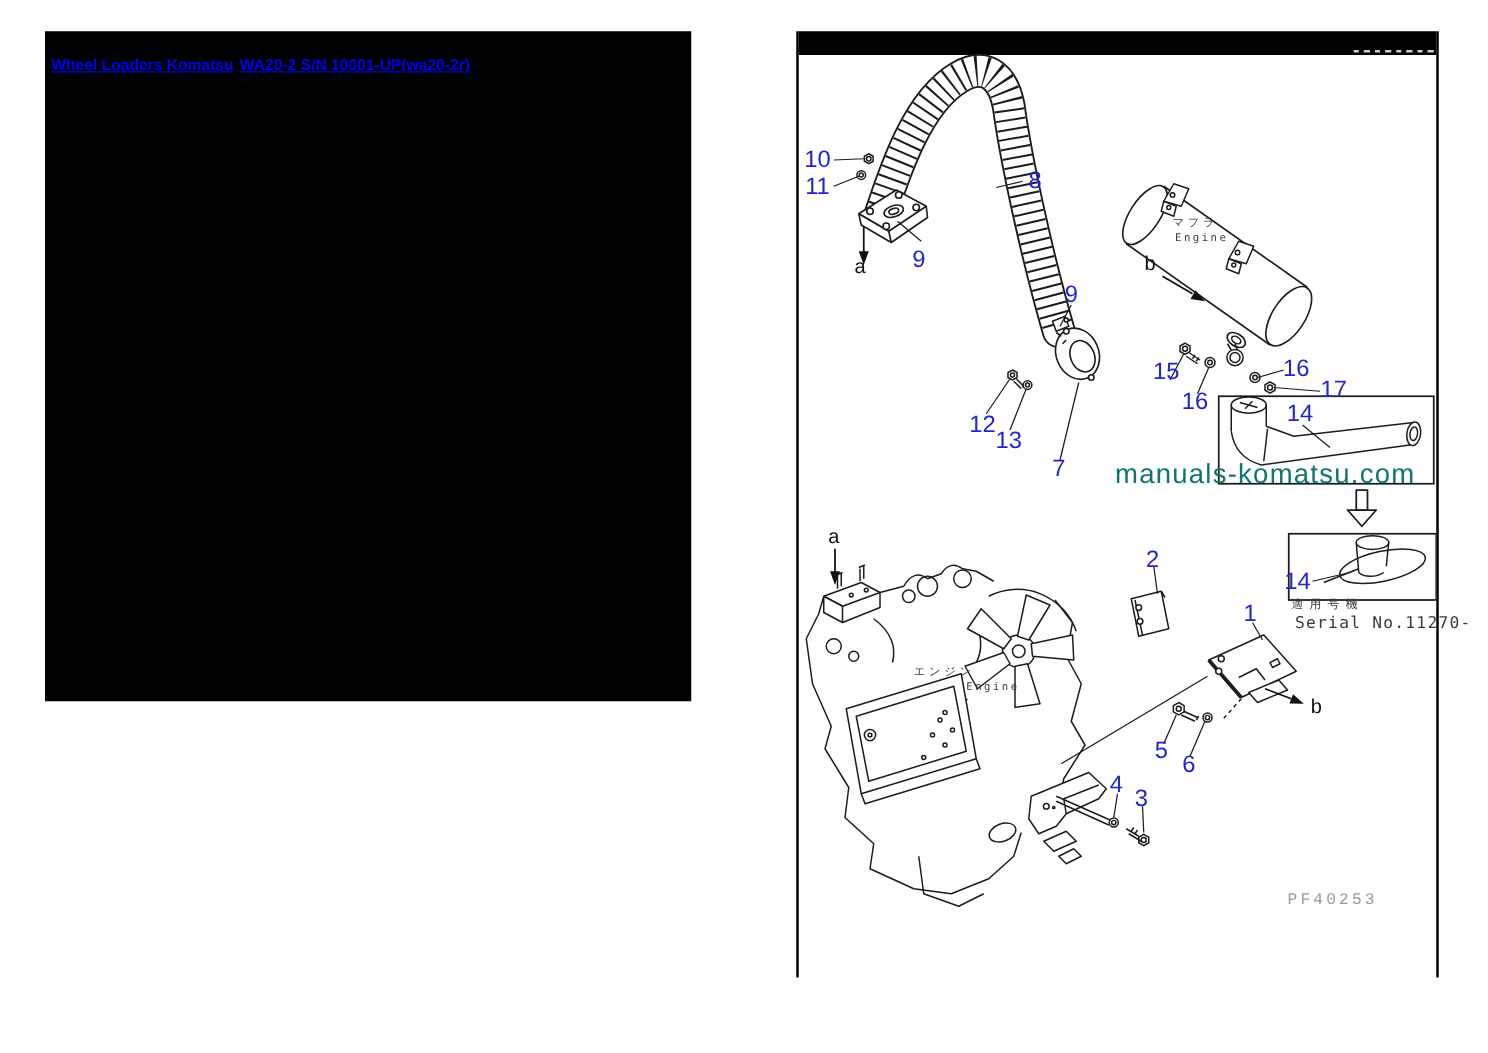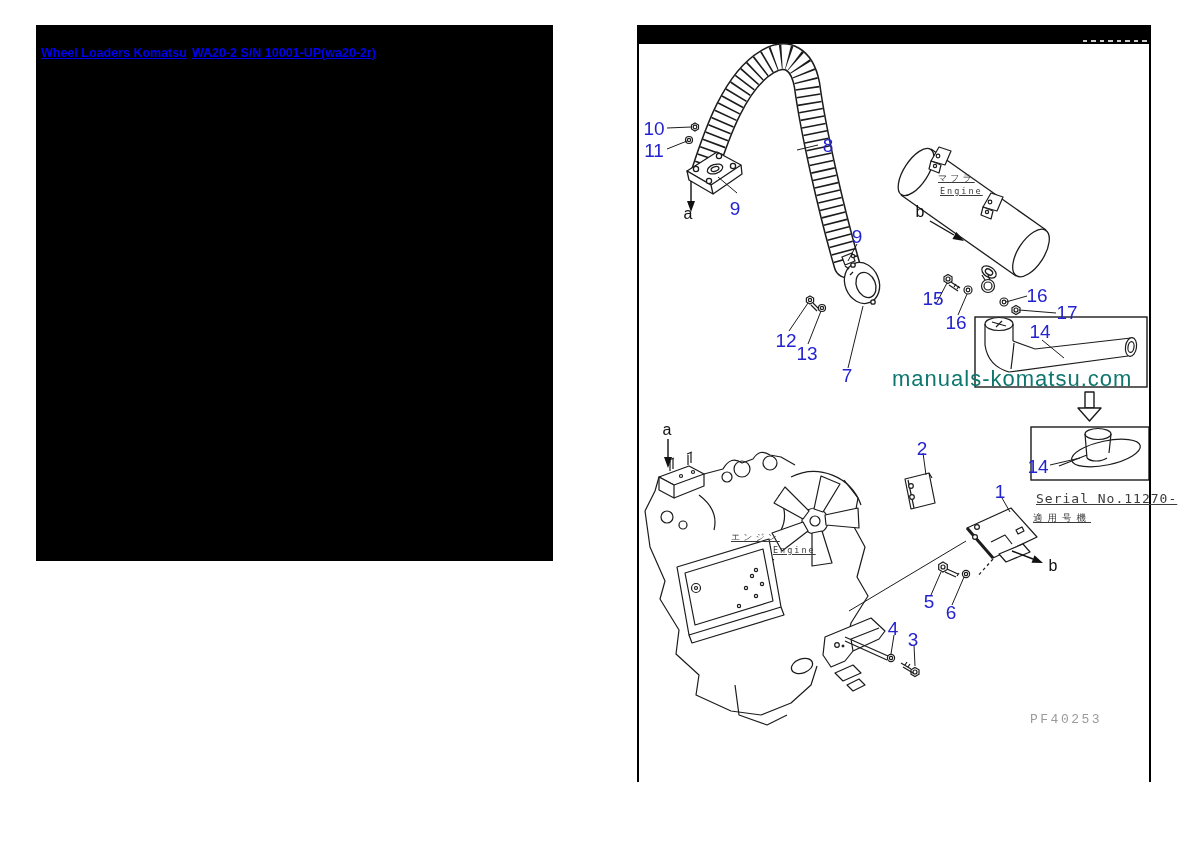--- a/index.html
+++ b/index.html
@@ -14,21 +14,21 @@
   .diagram-panel{position:absolute;left:637px;top:25px;width:514px;height:757px;
                  border-left:2px solid #000;border-right:2px solid #000;box-sizing:border-box;
                  background:#ffffff;}
   .top-bar{position:absolute;left:0;top:0;width:510px;height:19px;background:#000;}
   .top-bar i{position:absolute;top:15px;height:2px;background:#cfcfcf;display:block;}
   .art{position:absolute;left:0;top:0;}
   
   .co{position:absolute;transform:translate(-50%,-50%);color:#2323d0;font-size:19px;
       line-height:1;cursor:pointer;}
   .rl{position:absolute;transform:translate(-50%,-50%);color:#111;font-size:16px;line-height:1;}
-  .tiny{position:absolute;color:#3a3a3a;font-family:"DejaVu Sans Mono",monospace;white-space:nowrap;text-decoration:underline;}
+  .tiny{position:absolute;color:#3a3a3a;font-family:"DejaVu Sans Mono",monospace;white-space:nowrap;}
   .watermark{position:absolute;left:892px;top:366px;color:#0f766e;font-size:22px;
              font-family:"Liberation Sans",sans-serif;letter-spacing:1px;}
   .part-code{position:absolute;left:1030px;top:712px;color:#9a9a9a;font-size:13px;
              font-family:Liberation Mono, monospace;letter-spacing:2.5px;}
 </style>
 </head>
 <body>
 
 <div class="page">
 
@@ -288,21 +288,21 @@
         <polygon points="325,216 313.4,214.1 317.4,207.1" stroke="none"></polygon>
         <line x1="373" y1="526" x2="394" y2="534"></line>
         <polygon points="404,538 392.5,537.7 395.5,530.3" stroke="none"></polygon>
       </g>
     </svg>
 
     <div class="tiny" style="left:299px;top:147px;font-size:9px;letter-spacing:3px;">マフラ</div>
     <div class="tiny" style="left:301px;top:161px;font-size:8.5px;letter-spacing:2px;">Engine</div>
     <div class="tiny" style="left:92px;top:506px;font-size:9px;letter-spacing:3px;">エンジン</div>
     <div class="tiny" style="left:94px;top:520px;font-size:8.5px;letter-spacing:2px;padding-left:40px;">Engine</div>
-    <div class="tiny" style="left:394px;top:452px;font-size:9.5px;letter-spacing:5px;margin-top:35px;">適用号機</div>
+    <div class="tiny" style="left:394px;top:452px;font-size:9.5px;letter-spacing:5px;">適用号機</div>
     <div class="tiny" style="left:397px;top:466px;font-size:13px;letter-spacing:1px;">Serial No.11270-</div>
   </div>
 
   <div class="watermark">manuals-komatsu.com</div>
   <div class="part-code">PF40253</div>
 
   <div class="co" style="left:654px;top:128px">10</div>
   <div class="co" style="left:654px;top:150px">11</div>
   <div class="co" style="left:735px;top:208px">9</div>
   <div class="co" style="left:828px;top:145px">8</div>

